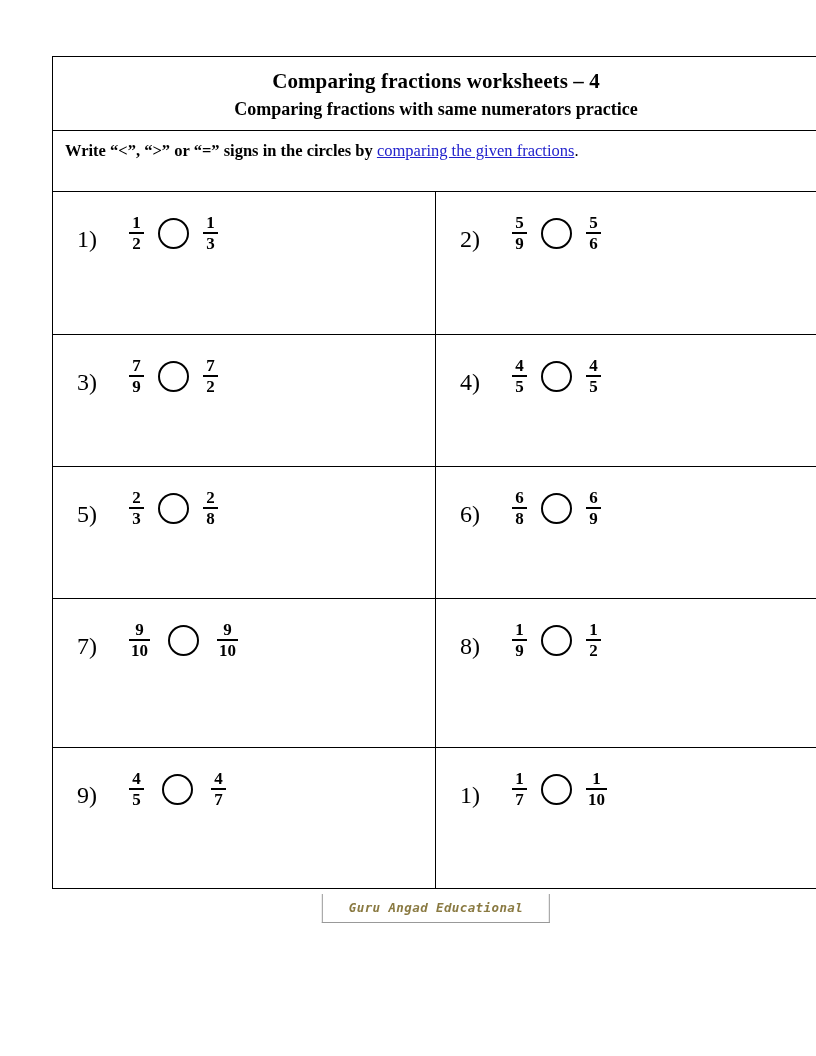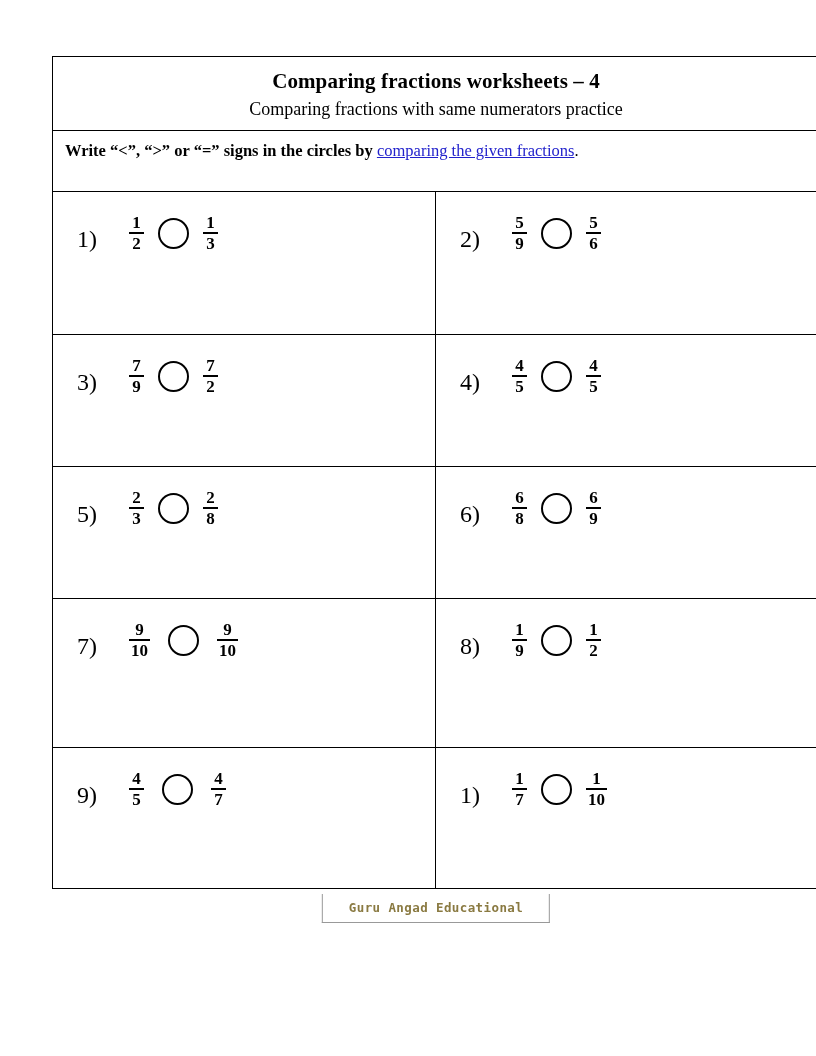--- a/index.html
+++ b/index.html
@@ -29,21 +29,21 @@
     text-align: center;
   }
   .title-main {
     font-size: 21px;
     font-weight: bold;
     letter-spacing: 0.1px;
     line-height: 1.15;
   }
   .title-sub {
     font-size: 18px;
-    font-weight: normal;
+    font-weight: bold;
     margin-top: 6px;
     line-height: 1.15;
   }
   
   .instr-box {
     border: 1px solid #000;
     padding: 9px 12px 28px 12px;
     font-size: 16.5px;
     line-height: 1.38;
   }
@@ -145,20 +145,21 @@
     padding: 6px 26px 7px 26px;
     background: #fff;
   }
   .footer-text {
     font-family: "DejaVu Sans Mono", monospace;
     font-size: 12.5px;
     font-weight: bold;
     color: #8a7a42;
     letter-spacing: 0.4px;
     white-space: nowrap;
+    font-style: italic;
   }
 </style>
 </head>
 <body>
 
 <div class="sheet">
 
   <div class="title-box">
     <div class="title-main">Comparing fractions worksheets – 4</div>
     <div class="title-sub">Comparing fractions with same numerators practice</div>

